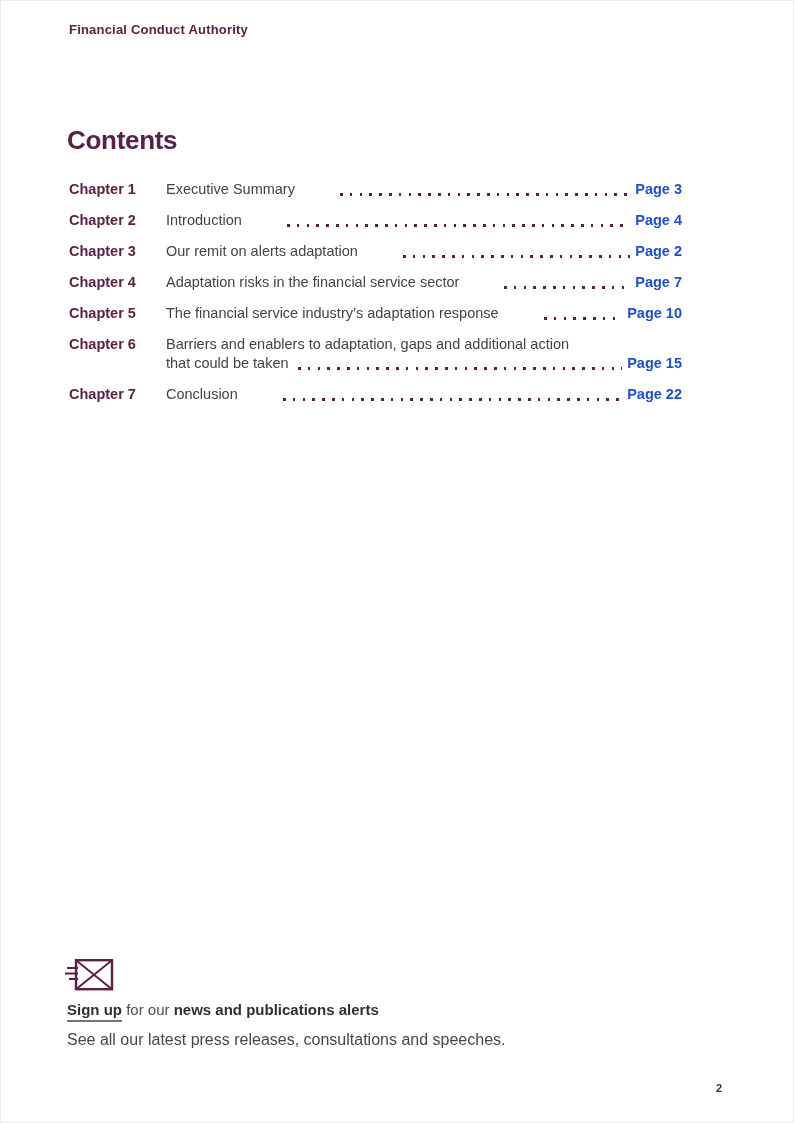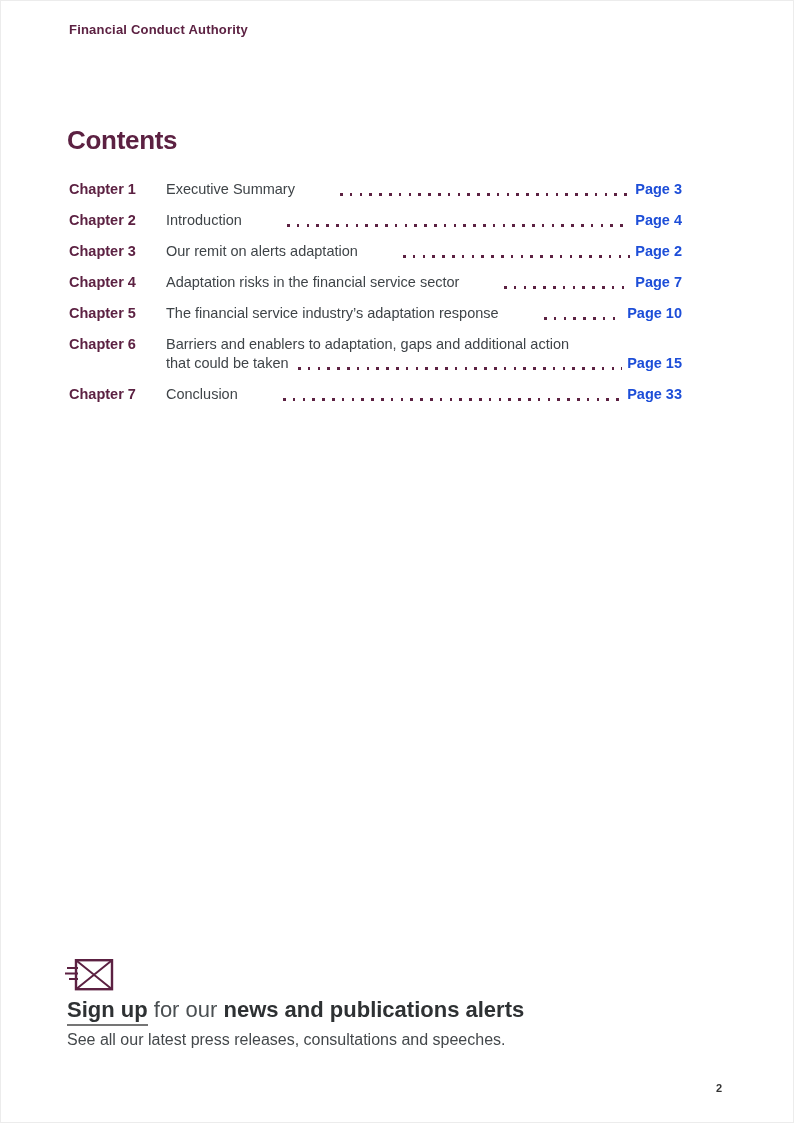--- a/index.html
+++ b/index.html
@@ -89,21 +89,21 @@
   .signup {
     position: absolute;
     left: 66px;
     top: 957px;
     width: 613px;
   }
 
   .envelope { display: block; margin-bottom: 6px; margin-left: -3px; }
 
   .signup-line {
-    font-size: 22px;
+    font-size: 15px;
     color: #4a4f52;
     margin-bottom: 9px;
     line-height: 24px;
   }
 
   .signup-link {
     font-weight: 700;
     color: #2e3133;
     text-decoration: none;
     border-bottom: 2px solid #757575;
@@ -194,21 +194,21 @@
       </span>
       <span class="ch-page">Page 15</span>
     </div>
 
     <div class="toc-row">
       <span class="ch-label">Chapter 7</span>
       <span class="ch-line">
         <span class="ch-title">Conclusion</span>
         <span class="dots"></span>
       </span>
-      <span class="ch-page">Page 33</span>
+      <span class="ch-page">Page 22</span>
     </div>
 
   </div>
 
   <div class="signup">
     <svg class="envelope" width="50" height="34" viewBox="0 0 50 34" fill="none">
       <rect x="12" y="2.2" width="36" height="29" stroke="#5c2142" stroke-width="2.4" fill="none"></rect>
       <path d="M12 2.2 L48 31.2 M48 2.2 L12 31.2" stroke="#5c2142" stroke-width="2"></path>
       <path d="M3 10 H14 M1 15.5 H14 M5 21 H14" stroke="#5c2142" stroke-width="2.2"></path>
     </svg>

